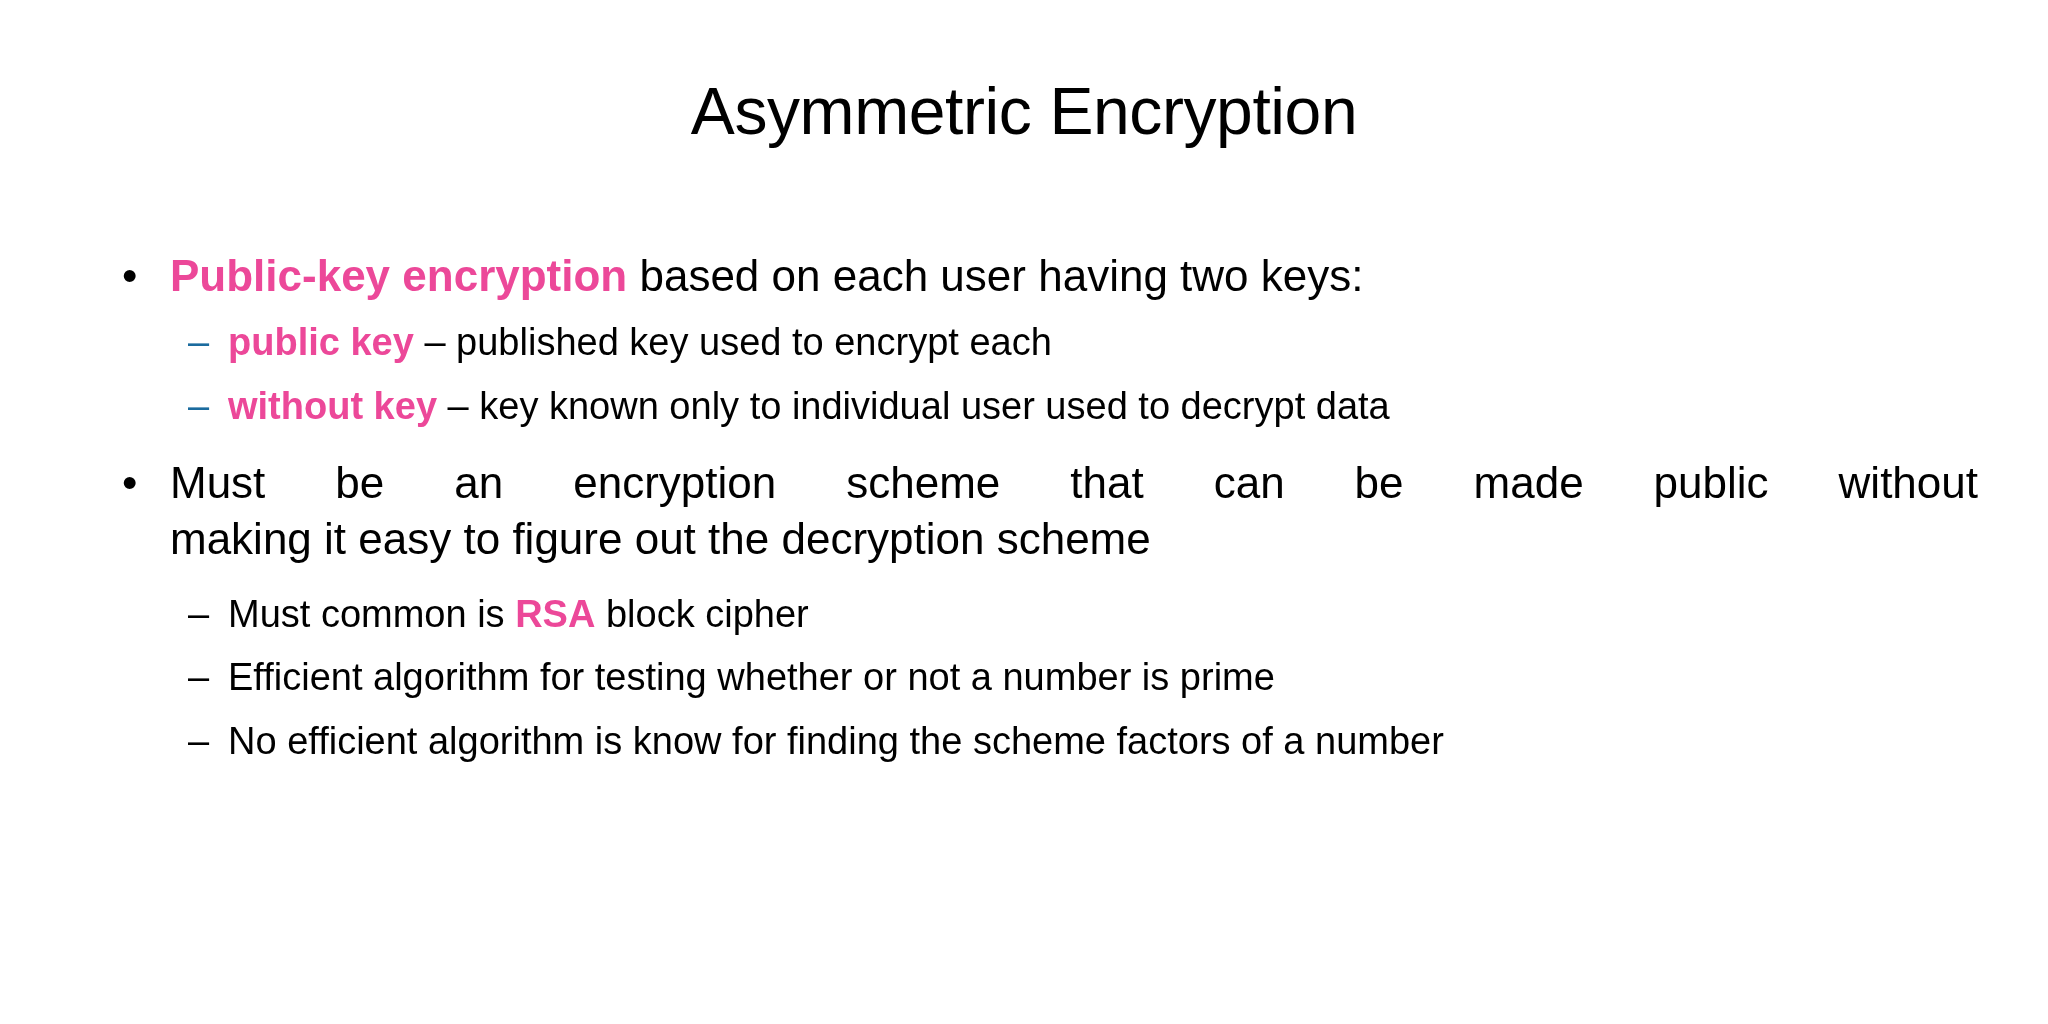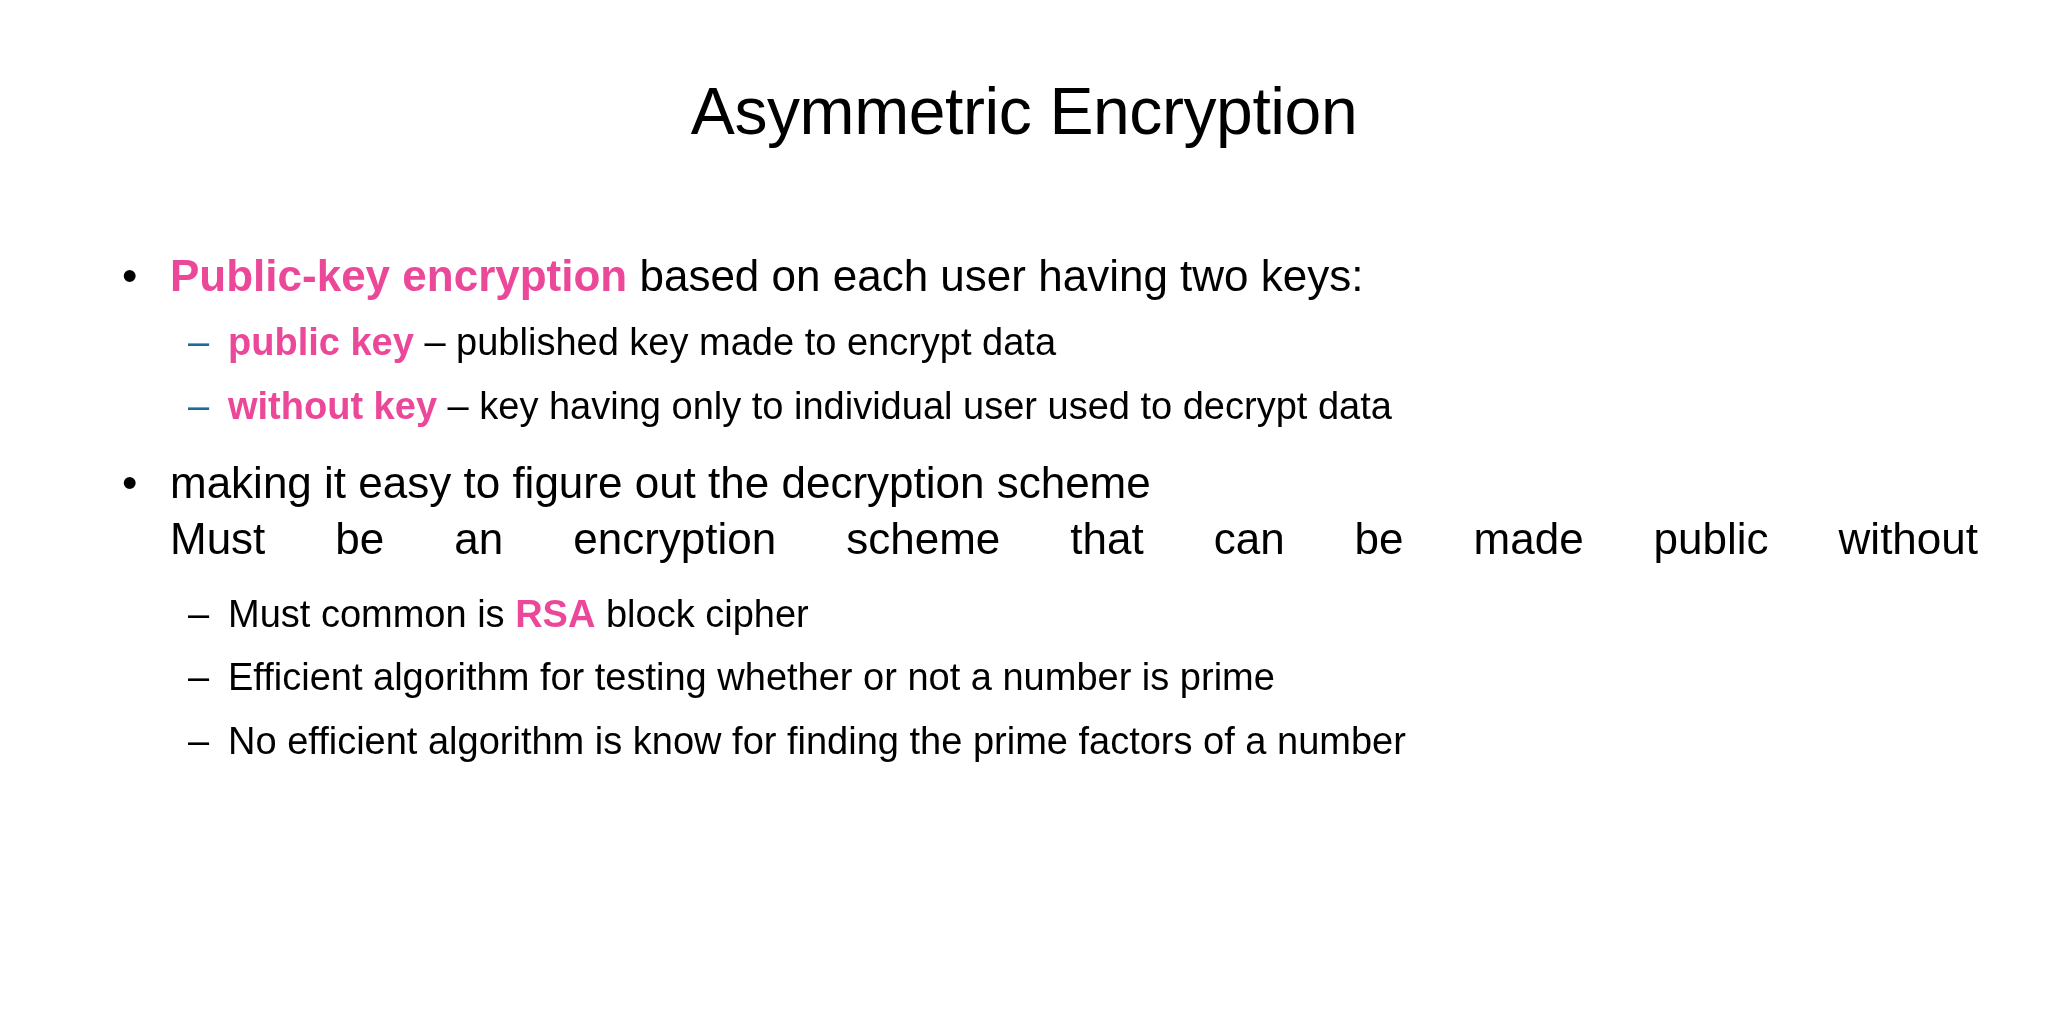--- a/index.html
+++ b/index.html
@@ -106,47 +106,47 @@
 
     <div class="l1">
       <span class="bullet-dot">•</span>
       <span class="accent">Public-key encryption</span><span> based on each user having two keys:</span>
     </div>
 
     <div class="spacer-sm"></div>
 
     <div class="l2">
       <span class="bullet-dash blue">–</span>
-      <span class="accent">public key</span><span> – published key made to encrypt data</span>
+      <span class="accent">public key</span><span> – published key used to encrypt each</span>
     </div>
 
     <div class="l2">
       <span class="bullet-dash blue">–</span>
-      <span class="accent">without key</span><span> – key having only to individual user used to decrypt data</span>
+      <span class="accent">without key</span><span> – key known only to individual user used to decrypt data</span>
     </div>
 
     <div class="spacer-sm"></div>
 
     <div class="l1 justify">
       <span class="bullet-dot">•</span>
+      <span class="jline stretch">Must be an encryption scheme that can be made public without</span>
       <span class="jline">making it easy to figure out the decryption scheme</span>
-      <span class="jline stretch">Must be an encryption scheme that can be made public without</span>
     </div>
 
     <div class="spacer-md"></div>
 
     <div class="l2">
       <span class="bullet-dash black">–</span>
       <span>Must common is </span><span class="accent">RSA</span><span> block cipher</span>
     </div>
 
     <div class="l2">
       <span class="bullet-dash black">–</span>
       <span>Efficient algorithm for testing whether or not a number is prime</span>
     </div>
 
     <div class="l2">
       <span class="bullet-dash black">–</span>
-      <span>No efficient algorithm is know for finding the prime factors of a number</span>
+      <span>No efficient algorithm is know for finding the scheme factors of a number</span>
     </div>
 
   </div>
 </div>
 
 </body></html>

